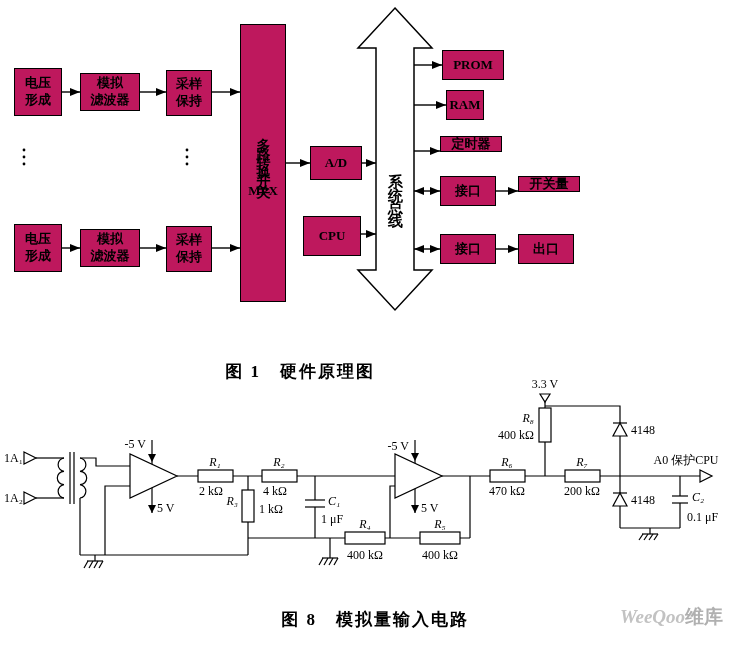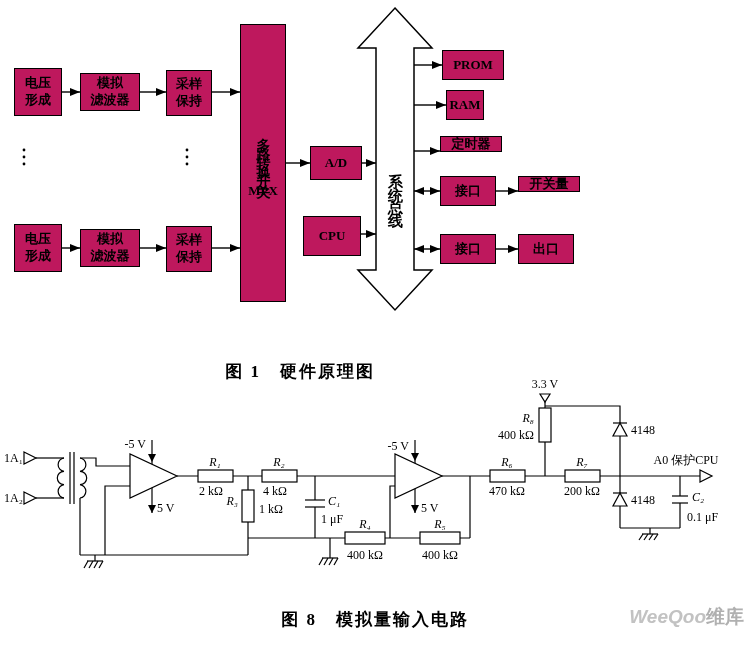--- a/index.html
+++ b/index.html
@@ -12,22 +12,22 @@
   .b span { display:block; }
   .vtxt { writing-mode:vertical-rl; text-orientation:upright; }
   .mpx-cn { letter-spacing:9px; font-size:14px; }
   .mpx-en { font-size:13px; font-weight:700; margin-top:2px; }
   .buslbl { position:absolute; left:376px; top:105px; width:38px; height:165px;
             display:flex; align-items:center; justify-content:center;
             font-size:15px; font-weight:600; letter-spacing:13px; }
   .cap { position:absolute; text-align:center; font-size:17px; font-weight:700; letter-spacing:2px; }
   .cap1 { left:150px; top:324px; width:300px;margin-top:36px; }
   .cap2 { left:220px; top:608px; width:310px; }
-  .wm { position:absolute; left:620px; top:604px; width:124px; text-align:right;
-        font-family:Liberation Sans, sans-serif; font-style:italic; font-weight:700;
+  .wm { position:absolute; left:620px; top:604px; width:124px; 
+        font-family:Liberation Serif, serif; font-style:italic; font-weight:700;
         font-size:19px; color:#c2c2c2; }
   .wm .p2 { color:#b0b0b0; font-style:normal; }
   .t { font-family:"Liberation Serif", serif; font-size:12px; fill:#000; }
   .ti { font-style:italic; }
 </style>
 </head>
 <body>
 
 <div class="canvas">
 

